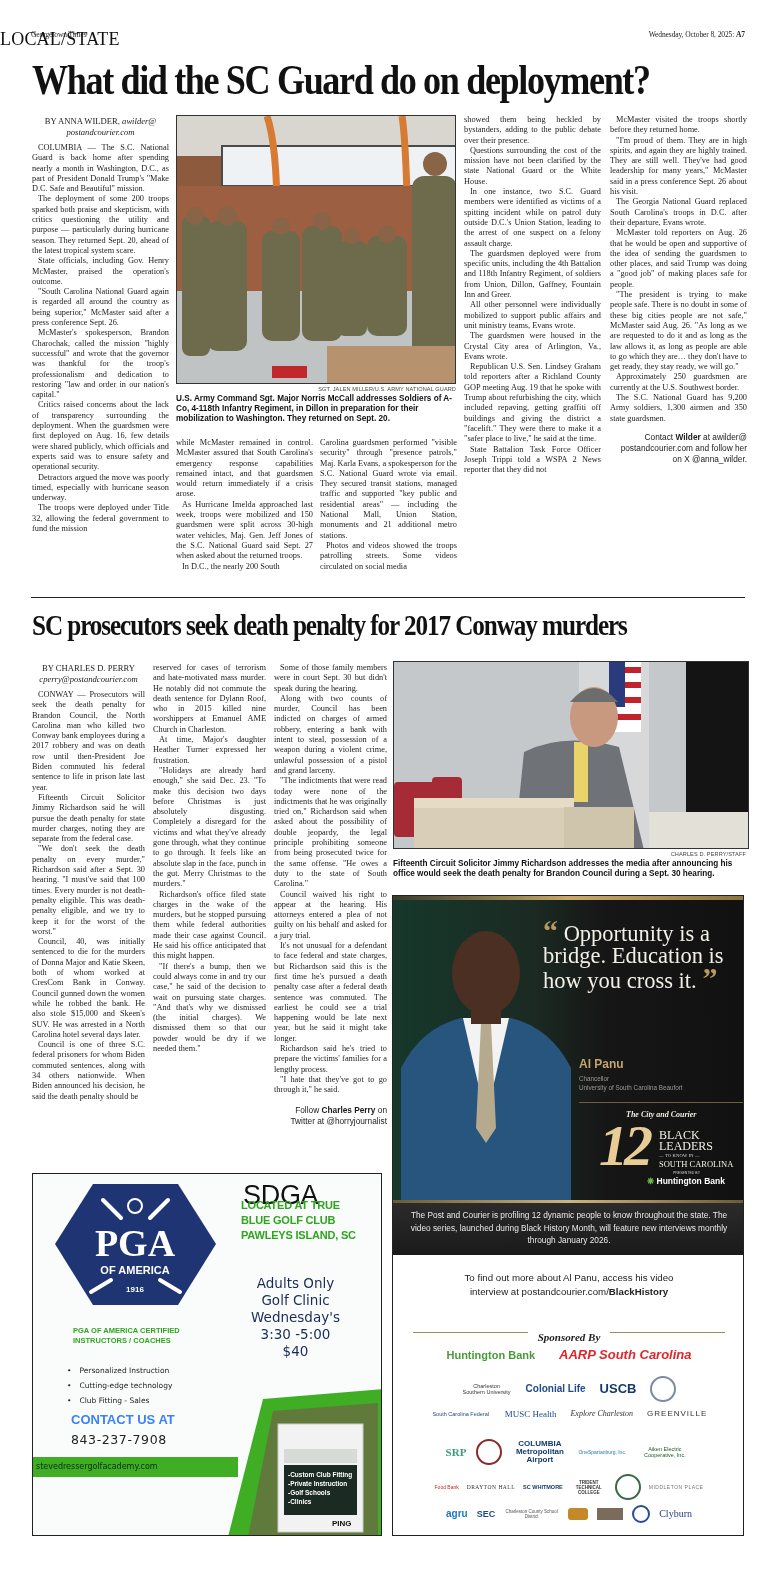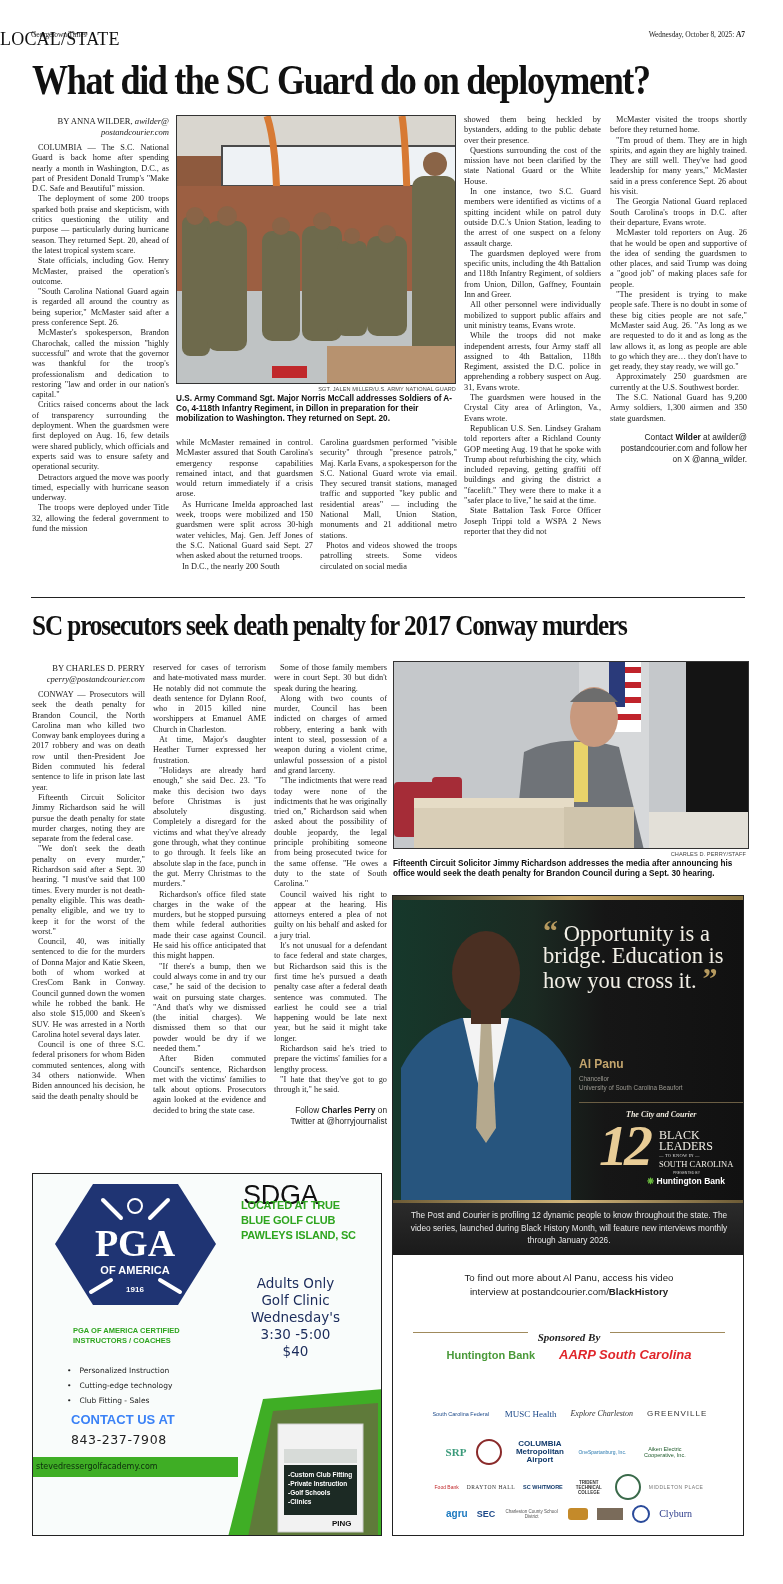--- a/index.html
+++ b/index.html
@@ -14,21 +14,21 @@
   .section-title { top: 29px; left: 0; width: 783px; text-align: left; font-family: "Liberation Serif", serif; font-size: 18px; color: #111; letter-spacing: 0.2px; }
 
   .headline { font-family: "Liberation Serif", serif; font-weight: bold; color: #111; white-space: nowrap; letter-spacing: -1.6px; transform-origin: left top; }
   .h1 { top: 56px; left: 32px; font-size: 42px; transform: scaleX(0.86); }
   .h2 { top: 608px; left: 32px; font-size: 30px; transform: scaleX(0.84); letter-spacing: -1.3px; }
 
   .rule { left: 31px; width: 714px; height: 1px; background: #222; }
 
   .col { font-family: "Liberation Serif", serif; font-size: 8.3px; line-height: 10.3px; text-align: justify; hyphens: auto; color: #1b1b1b; }
   .col p { text-indent: 6px; }
-  .byline { font-family: "Liberation Serif", serif; font-size: 8.6px; line-height: 10.5px; color: #222; text-align: right; margin-bottom: 6px; }
+  .byline { font-family: "Liberation Serif", serif; font-size: 8.6px; line-height: 10.5px; color: #222; text-align: center; margin-bottom: 6px; }
   .byline i { font-style: italic; }
   .contact { font-family: "Liberation Sans", sans-serif; font-size: 8.3px; line-height: 11px; text-align: right; margin-top: 8px; }
   .contact b { font-weight: bold; }
 
   .photo { border: 1px solid #333; overflow: hidden; }
   .credit { font-family: "Liberation Sans", sans-serif; font-size: 5.6px; text-align: right; color: #444; letter-spacing: 0.1px; }
   .caption { font-family: "Liberation Sans", sans-serif; font-weight: bold; font-size: 8.2px; line-height: 10.2px; color: #111; }
 
   
   .ad-panu { left: 392px; top: 895px; width: 352px; height: 641px; border: 1px solid #222; background: #fff; overflow: hidden; }
@@ -140,21 +140,20 @@
 <div class="abs col" style="left:320px; top:438px; width:137px;">
   <p style="text-indent:0">Carolina guardsmen performed "visible security" through "presence patrols," Maj. Karla Evans, a spokesperson for the S.C. National Guard wrote via email. They secured transit stations, managed traffic and supported "key public and residential areas" — including the National Mall, Union Station, monuments and 21 additional metro stations.</p>
   <p>Photos and videos showed the troops patrolling streets. Some videos circulated on social media</p>
 </div>
 <div class="abs col" style="left:464px; top:115px; width:137px;">
   <p style="text-indent:0">showed them being heckled by bystanders, adding to the public debate over their presence.</p>
   <p>Questions surrounding the cost of the mission have not been clarified by the state National Guard or the White House.</p>
   <p>In one instance, two S.C. Guard members were identified as victims of a spitting incident while on patrol duty outside D.C.'s Union Station, leading to the arrest of one suspect on a felony assault charge.</p>
   <p>The guardsmen deployed were from specific units, including the 4th Battalion and 118th Infantry Regiment, of soldiers from Union, Dillon, Gaffney, Fountain Inn and Greer.</p>
   <p>All other personnel were individually mobilized to support public affairs and unit ministry teams, Evans wrote.</p>
-  <p>While the troops did not make independent arrests, four Army staff all assigned to 4th Battalion, 118th Regiment, assisted the D.C. police in apprehending a robbery suspect on Aug. 31, Evans wrote.</p>
   <p>The guardsmen were housed in the Crystal City area of Arlington, Va., Evans wrote.</p>
   <p>Republican U.S. Sen. Lindsey Graham told reporters after a Richland County GOP meeting Aug. 19 that he spoke with Trump about refurbishing the city, which included repaving, getting graffiti off buildings and giving the district a "facelift." They were there to make it a "safer place to live," he said at the time.</p>
   <p>State Battalion Task Force Officer Joseph Trippi told a WSPA 2 News reporter that they did not</p>
 </div>
 <div class="abs col" style="left:610px; top:115px; width:137px;">
   <p>McMaster visited the troops shortly before they returned home.</p>
   <p>"I'm proud of them. They are in high spirits, and again they are highly trained. They are still well. They've had good leadership for many years," McMaster said in a press conference Sept. 26 about his visit.</p>
   <p>The Georgia National Guard replaced South Carolina's troops in D.C. after their departure, Evans wrote.</p>
   <p>McMaster told reporters on Aug. 26 that he would be open and supportive of the idea of sending the guardsmen to other places, and said Trump was doing a "good job" of making places safe for people.</p>
   <p>"The president is trying to make people safe. There is no doubt in some of these big cities people are not safe," McMaster said Aug. 26. "As long as we are requested to do it and as long as the law allows it, as long as people are able to go which they are… they don't have to get ready, they stay ready, we will go."</p>
@@ -179,21 +178,20 @@
   <p>"We don't seek the death penalty on every murder," Richardson said after a Sept. 30 hearing. "I must've said that 100 times. Every murder is not death-penalty eligible. This was death-penalty eligible, and we try to keep it for the worst of the worst."</p>
   <p>Council, 40, was initially sentenced to die for the murders of Donna Major and Katie Skeen, both of whom worked at CresCom Bank in Conway. Council gunned down the women while he robbed the bank. He also stole $15,000 and Skeen's SUV. He was arrested in a North Carolina hotel several days later.</p>
   <p>Council is one of three S.C. federal prisoners for whom Biden commuted sentences, along with 34 others nationwide. When Biden announced his decision, he said the death penalty should be</p>
 </div>
 <div class="abs col" style="left:153px; top:663px; width:113px;">
   <p style="text-indent:0">reserved for cases of terrorism and hate-motivated mass murder. He notably did not commute the death sentence for Dylann Roof, who in 2015 killed nine worshippers at Emanuel AME Church in Charleston.</p>
   <p>At time, Major's daughter Heather Turner expressed her frustration.</p>
   <p>"Holidays are already hard enough," she said Dec. 23. "To make this decision two days before Christmas is just absolutely disgusting. Completely a disregard for the victims and what they've already gone through, what they continue to go through. It feels like an absolute slap in the face, punch in the gut. Merry Christmas to the murders."</p>
   <p>Richardson's office filed state charges in the wake of the murders, but he stopped pursuing them while federal authorities made their case against Council. He said his office anticipated that this might happen.</p>
   <p>"If there's a bump, then we could always come in and try our case," he said of the decision to wait on pursuing state charges. "And that's why we dismissed (the initial charges). We dismissed them so that our powder would be dry if we needed them."</p>
-  <p>After Biden commuted Council's sentence, Richardson met with the victims' families to talk about options. Prosecutors again looked at the evidence and decided to bring the state case.</p>
 </div>
 <div class="abs col" style="left:274px; top:663px; width:113px;">
   <p>Some of those family members were in court Sept. 30 but didn't speak during the hearing.</p>
   <p>Along with two counts of murder, Council has been indicted on charges of armed robbery, entering a bank with intent to steal, possession of a weapon during a violent crime, unlawful possession of a pistol and grand larceny.</p>
   <p>"The indictments that were read today were none of the indictments that he was originally tried on," Richardson said when asked about the possibility of double jeopardy, the legal principle prohibiting someone from being prosecuted twice for the same offense. "He owes a duty to the state of South Carolina."</p>
   <p>Council waived his right to appear at the hearing. His attorneys entered a plea of not guilty on his behalf and asked for a jury trial.</p>
   <p>It's not unusual for a defendant to face federal and state charges, but Richardson said this is the first time he's pursued a death penalty case after a federal death sentence was commuted. The earliest he could see a trial happening would be late next year, but he said it might take longer.</p>
   <p>Richardson said he's tried to prepare the victims' families for a lengthy process.</p>
   <p>"I hate that they've got to go through it," he said.</p>
   <div class="contact" style="margin-top:10px">
@@ -269,20 +267,26 @@
   </div>
   <div class="sponsored">
     <div class="line" style="left:20px;"></div>
     <span class="lbl">Sponsored By</span>
     <div class="line" style="right:20px;"></div>
   </div>
   <div class="spons-row" style="top:455px; gap:24px;">
     <div class="logo" style="font-size:11px; font-weight:bold; color:#4a9a3a;">Huntington Bank</div>
     <div class="logo" style="font-size:13px; font-weight:bold; color:#e0262b; font-style:italic;">AARP South Carolina</div>
   </div>
+  <div class="spons-row" style="top:480px;">
+    <div class="logo" style="width:50px; white-space:normal; font-size:5.5px; line-height:6px;">Charleston Southern University</div>
+    <div class="logo" style="font-size:10px; font-weight:bold; color:#1d4a8a;">Colonial Life</div>
+    <div class="logo" style="font-size:13px; font-weight:bold; color:#123a6b;">USCB</div>
+    <span class="seal"></span>
+  </div>
   <div class="spons-row" style="top:514px;">
     <div class="logo" style="width:60px; white-space:normal; font-size:5.5px; line-height:6px; color:#1d4a8a;">South Carolina Federal</div>
     <div class="logo" style="font-size:9px; color:#1d4a8a; font-family:'Liberation Serif', serif;">MUSC Health</div>
     <div class="logo" style="font-size:8px; font-family:'Liberation Serif', serif; font-style:italic;">Explore Charleston</div>
     <div class="logo" style="font-size:8px; letter-spacing:1px;">GREENVILLE</div>
   </div>
   <div class="spons-row" style="top:543px; gap:10px;">
     <div class="logo" style="font-size:11px; font-weight:bold; color:#3a9a7a; font-family:'Liberation Serif', serif;">SRP</div>
     <span class="seal" style="border-color:#8a2a2a;"></span>
     <div class="logo" style="width:55px; white-space:normal; font-size:8px; font-weight:bold; color:#123a6b; line-height:8px;">COLUMBIA Metropolitan Airport</div>

